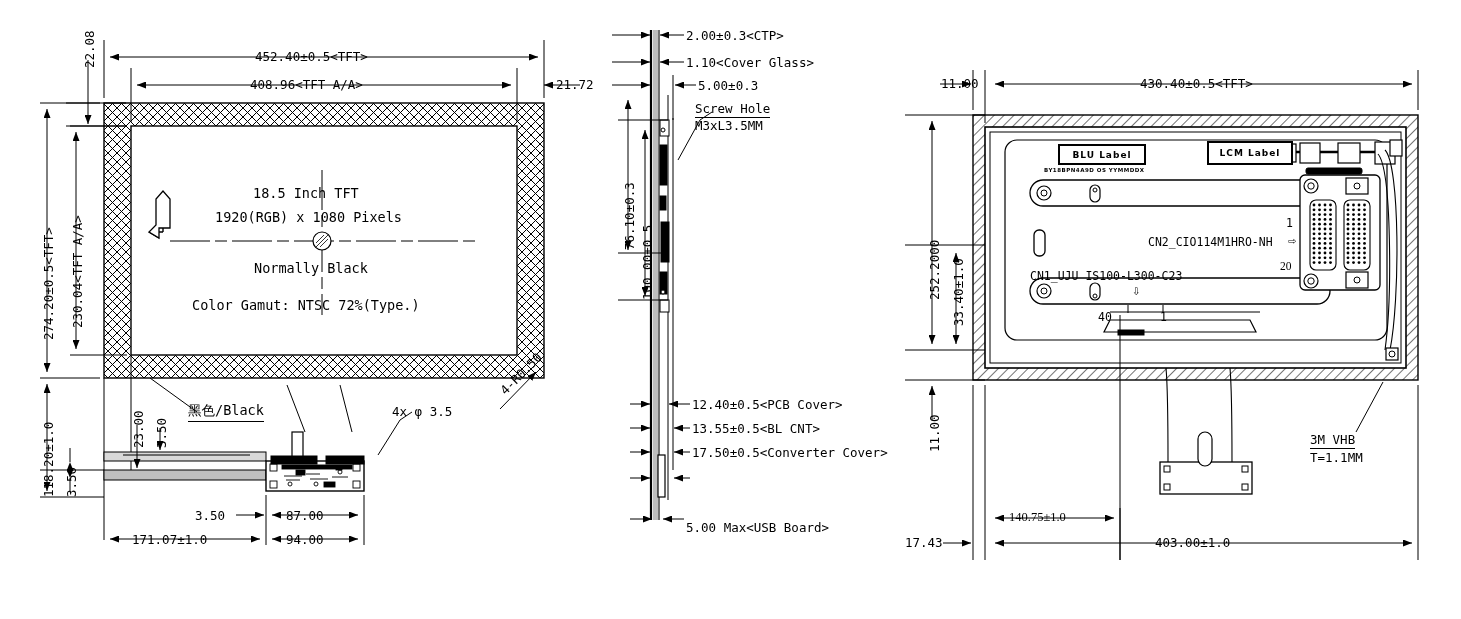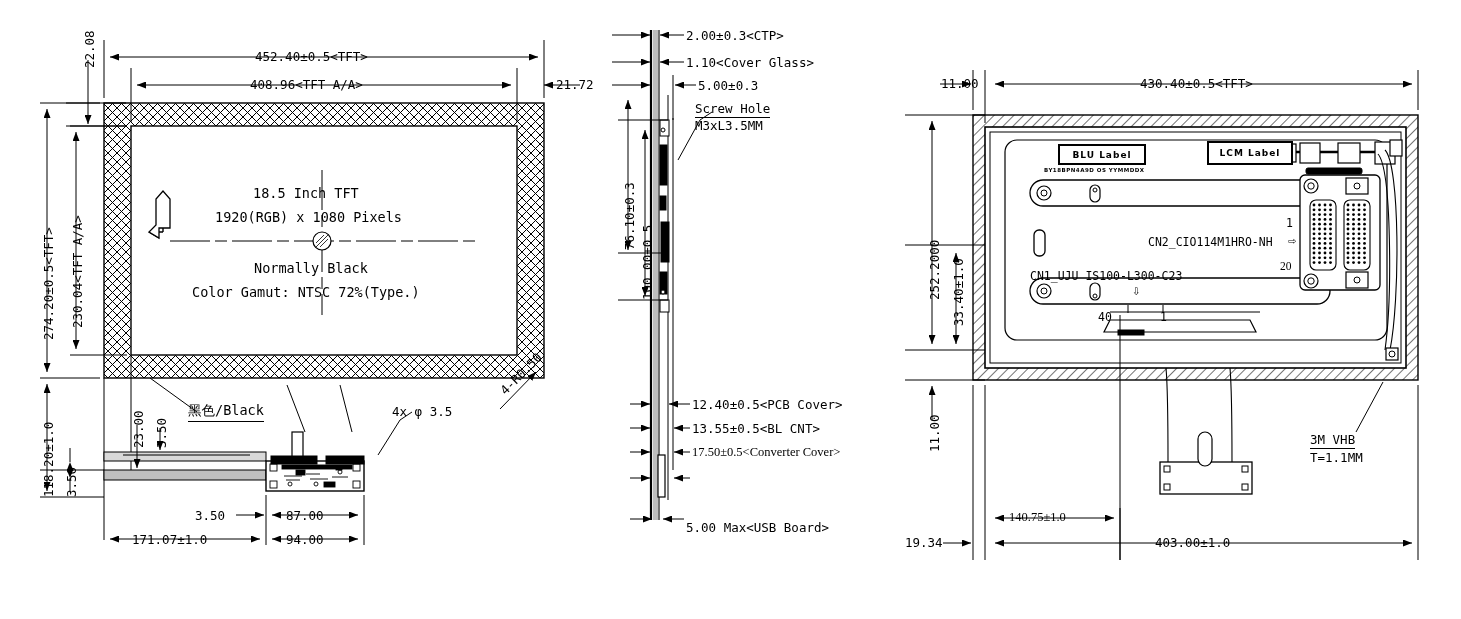--- a/index.html
+++ b/index.html
@@ -382,51 +382,51 @@
 <div class="t s12 vert" style="left:41px;top:340px;">274.20±0.5&lt;TFT&gt;</div>
 <div class="t s12 vert" style="left:70px;top:328px;">230.04&lt;TFT A/A&gt;</div>
 <div class="t s12 vert" style="left:41px;top:497px;">118.20±1.0</div>
 <div class="t s12 vert" style="left:64px;top:497px;">3.50</div>
 <div class="t s12 vert" style="left:131px;top:448px;">23.00</div>
 <div class="t s12 vert" style="left:154px;top:448px;">3.50</div>
 
 <div class="t s13" style="left:253px;top:185px;">18.5 Inch TFT</div>
 <div class="t s13" style="left:215px;top:209px;text-align:right;">1920(RGB) x 1080 Pixels</div>
 <div class="t s13" style="left:254px;top:260px;text-align:right;">Normally Black</div>
-<div class="t s13" style="left:192px;top:284px;">Color Gamut: NTSC 72%(Type.)</div>
+<div class="t s13" style="left:192px;top:297px;">Color Gamut: NTSC 72%(Type.)</div>
 
 <div class="t s13 ul" style="left:188px;top:402px;">黑色/Black</div>
 <div class="t s12" style="left:392px;top:404px;">4x φ 3.5</div>
 <div class="t s12 diag" style="left:497px;top:387px;transform:rotate(-45deg);">4-R0.50</div>
 
 <div class="t s12" style="left:195px;top:508px;">3.50</div>
 <div class="t s12" style="left:286px;top:508px;">87.00</div>
 <div class="t s12" style="left:132px;top:532px;">171.07±1.0</div>
 <div class="t s12" style="left:286px;top:532px;">94.00</div>
 
 <div class="t s12" style="left:686px;top:28px;">2.00±0.3&lt;CTP&gt;</div>
 <div class="t s12" style="left:686px;top:55px;">1.10&lt;Cover Glass&gt;</div>
 <div class="t s12" style="left:698px;top:78px;">5.00±0.3</div>
 <div class="t s12" style="left:692px;top:397px;">12.40±0.5&lt;PCB Cover&gt;</div>
 <div class="t s12" style="left:692px;top:421px;">13.55±0.5&lt;BL CNT&gt;</div>
-<div class="t s12" style="left:692px;top:445px;font-family:Liberation Serif, serif;">17.50±0.5&lt;Converter Cover&gt;</div>
+<div class="t s12" style="left:692px;top:445px;">17.50±0.5&lt;Converter Cover&gt;</div>
 <div class="t s12" style="left:686px;top:512px;margin-top:8px;">5.00 Max&lt;USB Board&gt;</div>
 
 <div class="t s12 vert" style="left:622px;top:250px;">76.10±0.3</div>
 <div class="t s12 vert" style="left:640px;top:300px;">100.00±0.5</div>
 
 <div class="t s12 ul" style="left:695px;top:101px;">Screw Hole</div>
 <div class="t s12" style="left:695px;top:118px;">M3xL3.5MM</div>
 
 <div class="t s12" style="left:941px;top:76px;">11.00</div>
 <div class="t s12" style="left:1140px;top:76px;">430.40±0.5&lt;TFT&gt;</div>
 <div class="t s12 vert" style="left:927px;top:300px;">252.2000</div>
 <div class="t s12 vert" style="left:951px;top:326px;">33.40±1.0</div>
 <div class="t s12 vert" style="left:927px;top:452px;">11.00</div>
-<div class="t s12" style="left:905px;top:535px;">19.34</div>
+<div class="t s12" style="left:905px;top:535px;">17.43</div>
 <div class="t s12" style="left:1009px;top:510px;font-family:Liberation Serif, serif;">140.75±1.0</div>
 <div class="t s12" style="left:1155px;top:535px;">403.00±1.0</div>
 
 <div class="lblbox" style="left:1058px;top:144px;width:84px;height:17px;">
   <span>BLU Label</span>
 </div>
 <div class="micro" style="left:1044px;top:167px;">BY18BPN4A9D  OS  YYMMDDX</div>
 <div class="lblbox" style="left:1207px;top:141px;width:82px;height:20px;">
   <span>LCM Label</span>
 </div>

